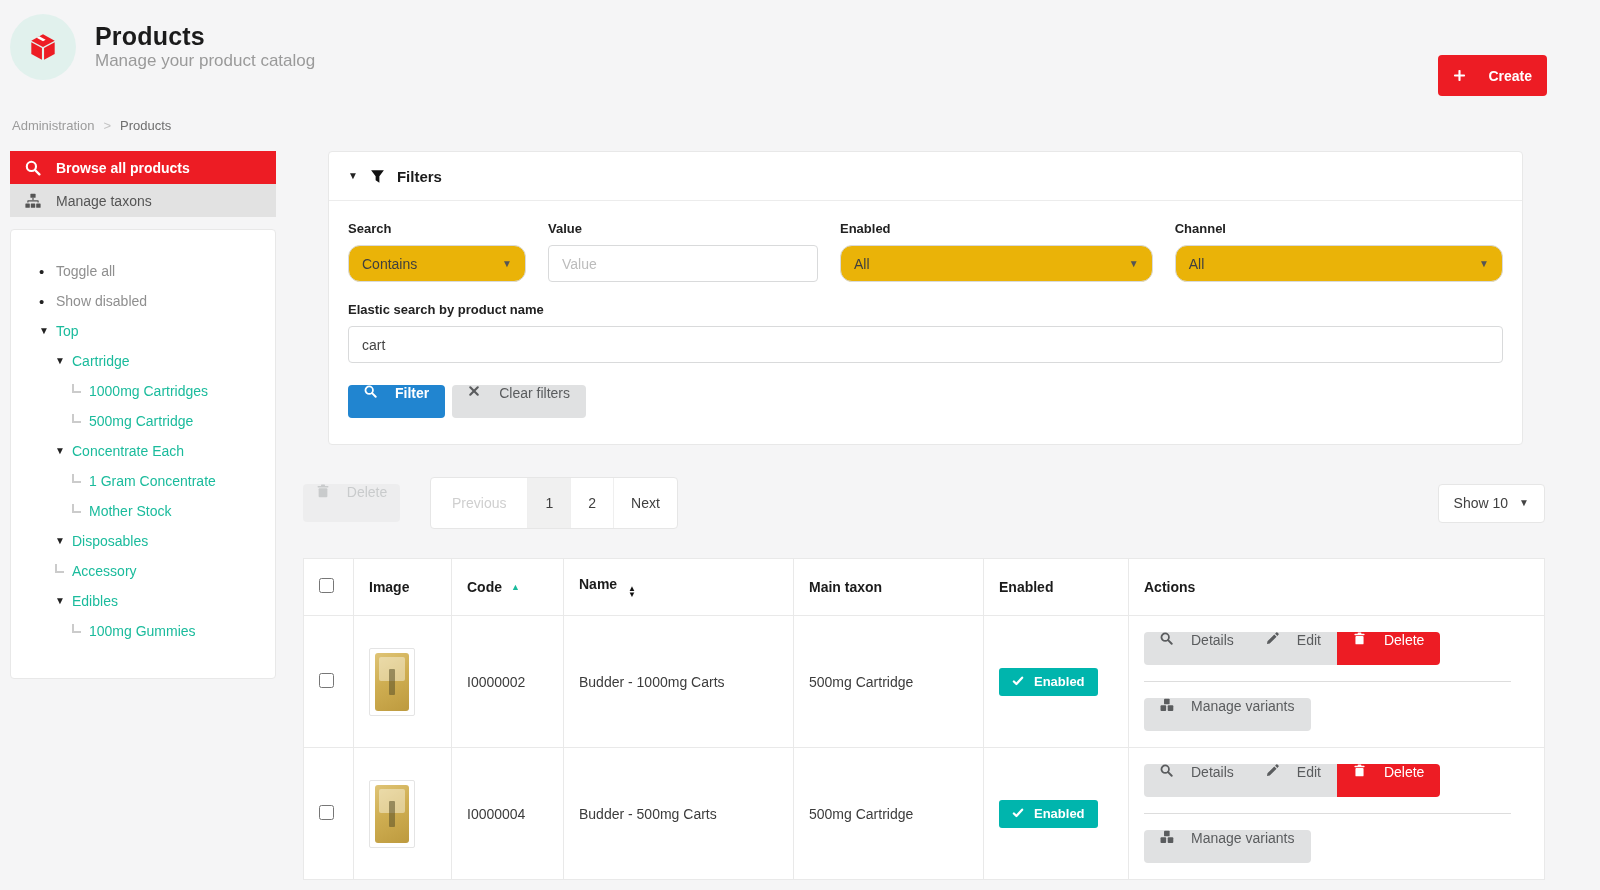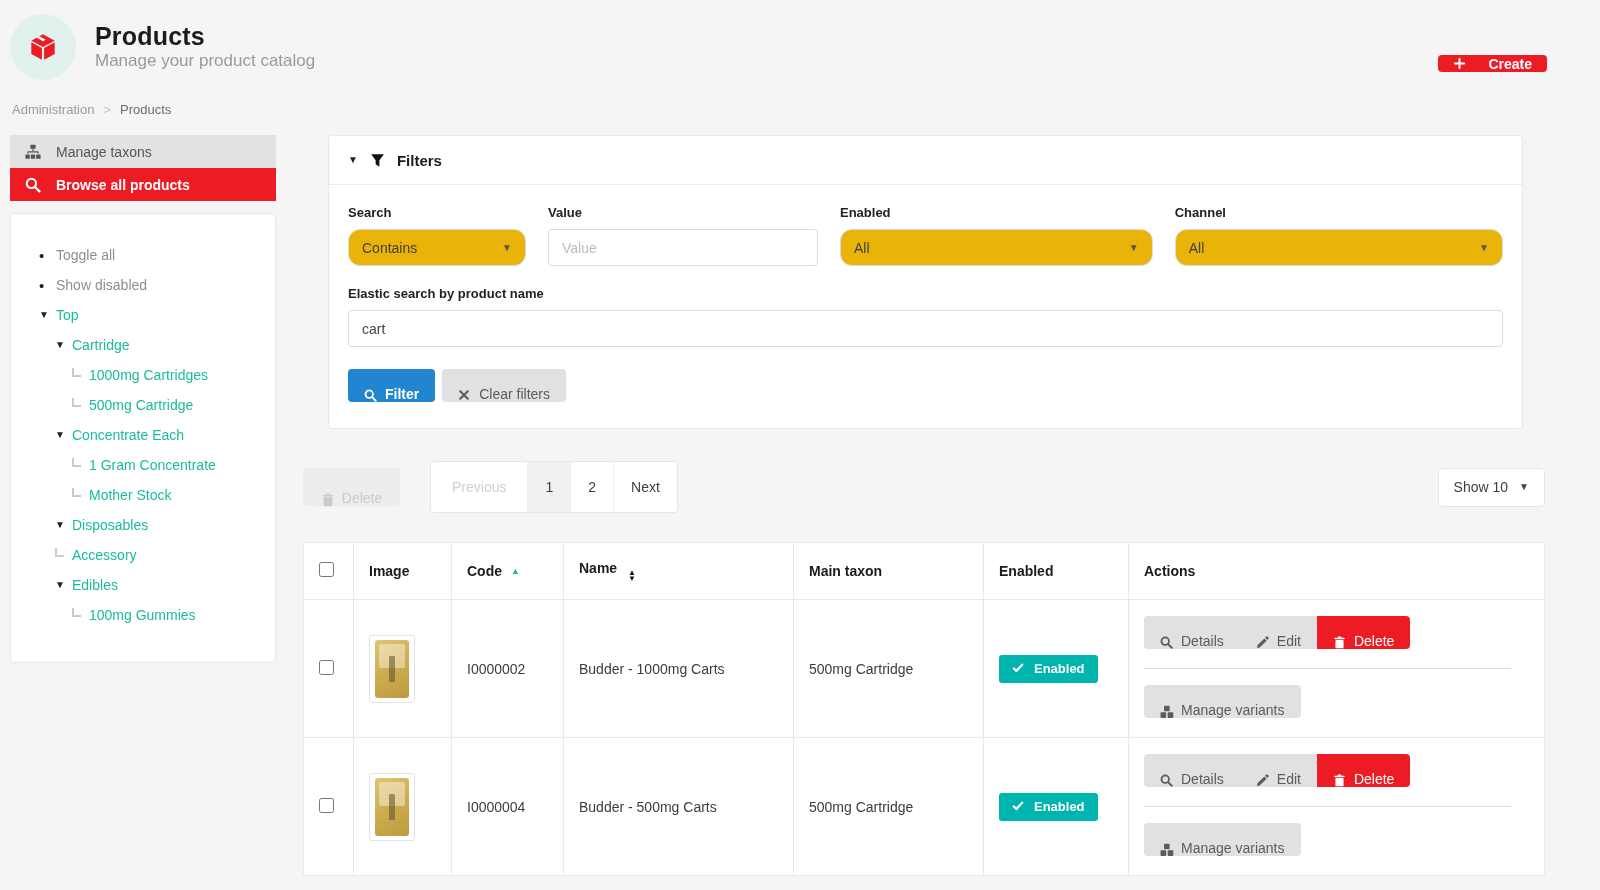--- a/index.html
+++ b/index.html
@@ -15,21 +15,21 @@
 
   
   .header { display:flex; align-items:flex-start; padding:14px 53px 0 10px; }
   .logo-circle { width:66px; height:66px; border-radius:50%; background:#e1f1ed;
                  display:flex; align-items:center; justify-content:center; flex:none; }
   .logo-circle svg { width:34px; height:34px; }
   .titles { margin-left:19px; padding-top:8px; }
   .page-title { font-size:25px; font-weight:700; color:#1b1b1b; letter-spacing:.2px; }
   .subtitle { font-size:17px; color:#9a9a9a; }
   .create-btn { margin-left:auto; margin-top:41px; background:var(--brand-red,#ed1c24); color:#fff;
-                border:none; border-radius:4px; height:17px; padding:0 15px; font-size:14px; font-weight:700;
+                border:none; border-radius:4px; height:41px; padding:0 15px; font-size:14px; font-weight:700;
                 display:inline-flex; align-items:center; gap:22px; cursor:pointer; font-family:inherit; }
 
   
   .breadcrumb { padding:22px 0 0 12px; font-size:13px; color:#9b9b9b; display:flex; gap:9px; }
   .breadcrumb .sep { color:#c3c3c3; }
   .breadcrumb .current { color:#6e6e6e; }
 
   
   .layout { display:flex; align-items:flex-start; margin-top:18px; padding:0 55px 0 10px; }
   .sidebar { width:266px; flex:none; }
@@ -62,22 +62,22 @@
   .control { height:37px; border:1px solid #d9dadb; border-radius:12px; background:#eab308;
              display:flex; align-items:center; justify-content:space-between; padding:0 13px; font-size:14px; color:#3f3f3f; cursor:pointer; }
   .control .caret { color:#555; font-size:10px; }
   .f-search { width:178px; } .f-value { width:270px; } .f-enabled { flex:1; } .f-channel { flex:1.05; }
   input.text { width:100%; height:37px; border:1px solid #d9dadb; border-radius:4px; padding:0 13px;
                font-size:14px; font-family:inherit; color:#444; outline:none; }
   input.text::placeholder { color:#bcbcbc; }
   .elastic { margin-top:20px; }
   .btn-row { margin-top:22px; display:flex; gap:7px; }
 
-  .btn { height:33px; border:none; border-radius:4px; font-size:14px; display:inline-flex; align-items:flex-end;
-         gap:8px; padding:0 16px; font-family:inherit; cursor:pointer; white-space:nowrap; }
+  .btn { height:33px; border:none; border-radius:4px; font-size:14px; display:inline-flex; align-items:flex-start;
+         gap:18px; padding:0 16px; font-family:inherit; cursor:pointer; white-space:nowrap; }
   .btn.blue { background:var(--primary-blue,#2185d0); color:#fff; font-weight:700; }
   .btn.gray { background:var(--button-gray,#e0e1e2); color:#5a5c5e; }
   .btn.red  { background:var(--brand-red,#ed1c24); color:#fff; }
   .btn.disabled { background:#ededee; color:#c9cbcc; cursor:default; }
 
   
   .toolbar { display:flex; align-items:center; margin-top:32px; }
   .delete-btn { width:97px; height:38px; justify-content:center; }
   .pagination { display:inline-flex; margin-left:30px; background:#fff; border:1px solid #e6e6e6;
                 border-radius:4px; overflow:hidden; height:52px; }
@@ -147,41 +147,41 @@
 
 <div class="breadcrumb">
   <span>Administration</span>
   <span class="sep">&gt;</span>
   <span class="current">Products</span>
 </div>
 
 <div class="layout">
 
   <aside class="sidebar">
+    <div class="side-item active">
+      <span class="mi">
+        <svg viewBox="0 0 16 16" width="16" height="16">
+            <circle cx="6.4" cy="6.4" r="4.6" fill="none" stroke="currentColor" stroke-width="2.1"></circle>
+            <line x1="10" y1="10" x2="14.4" y2="14.4" stroke="currentColor" stroke-width="2.3" stroke-linecap="round"></line>
+          </svg>
+      </span>
+      <span>Browse all products</span>
+    </div>
     <div class="side-item plain">
       <span class="mi">
         <svg viewBox="0 0 16 16" width="16" height="16" fill="currentColor">
           <rect x="5.4" y="0.8" width="5.2" height="4" rx="0.6"></rect>
           <path d="M7.4 4.8h1.2v2.4H7.4z"></path>
           <path d="M2.3 9.6V7.9a.7.7 0 0 1 .7-.7h10a.7.7 0 0 1 .7.7v1.7h-1.2V8.4H3.5v1.2z"></path>
           <rect x="0.4" y="10.4" width="4.4" height="4.4" rx="0.6"></rect>
           <rect x="5.8" y="10.4" width="4.4" height="4.4" rx="0.6"></rect>
           <rect x="11.2" y="10.4" width="4.4" height="4.4" rx="0.6"></rect>
         </svg>
       </span>
       <span>Manage taxons</span>
-    </div>
-    <div class="side-item active">
-      <span class="mi">
-        <svg viewBox="0 0 16 16" width="16" height="16">
-            <circle cx="6.4" cy="6.4" r="4.6" fill="none" stroke="currentColor" stroke-width="2.1"></circle>
-            <line x1="10" y1="10" x2="14.4" y2="14.4" stroke="currentColor" stroke-width="2.3" stroke-linecap="round"></line>
-          </svg>
-      </span>
-      <span>Browse all products</span>
     </div>
 
     <div class="tree-card">
       <div class="tree-item action pl0">
         <span class="marker">
             <span class="bullet">•</span>
           </span>
         <span>Toggle all</span>
       </div>
       <div class="tree-item action pl0">

